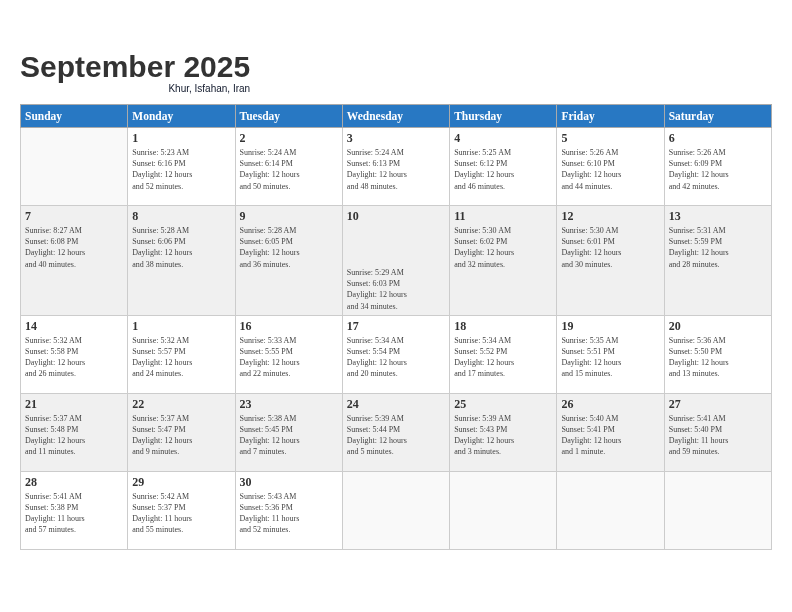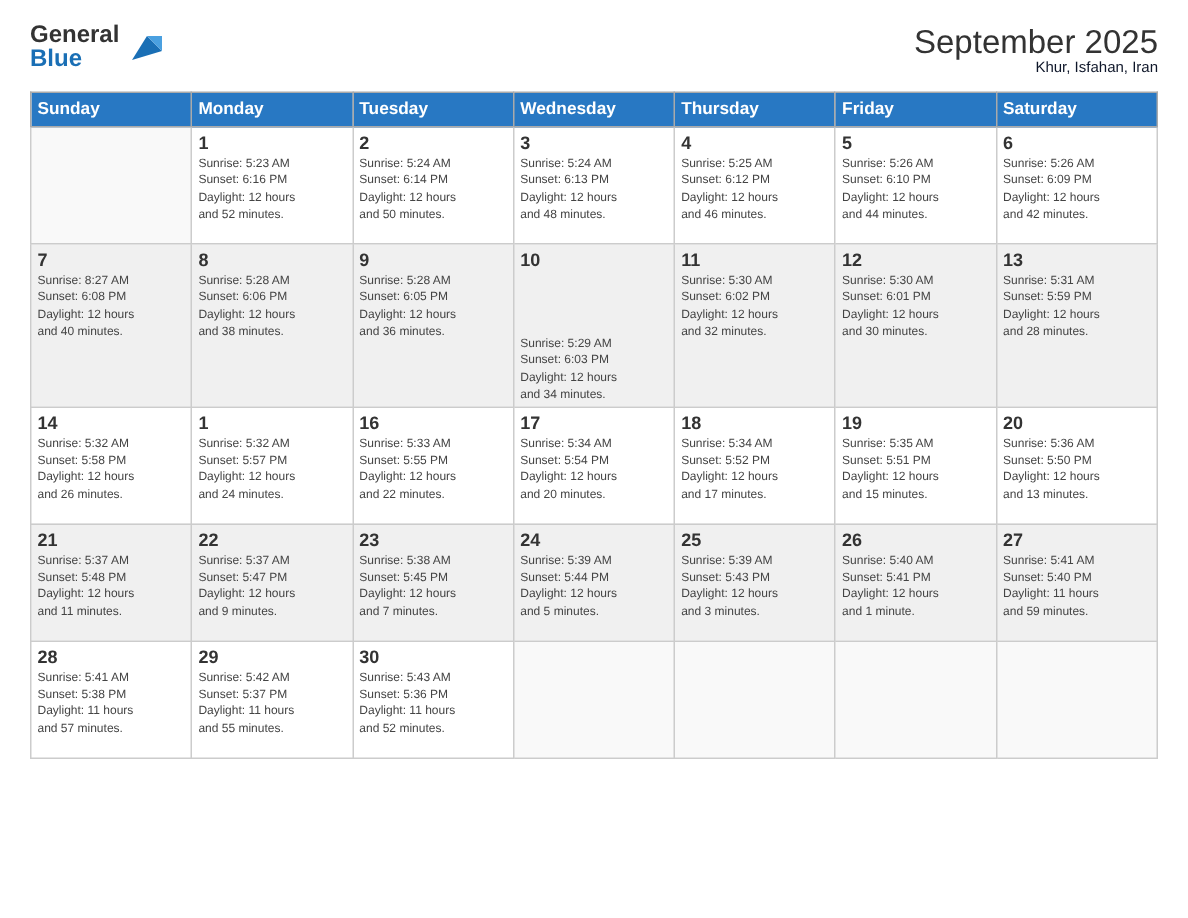--- a/index.html
+++ b/index.html
@@ -43,33 +43,35 @@
     }
     .logo-icon {
       width: 24px;
       height: 24px;
       margin-left: 4px;
     }
     .title-area {
       text-align: right;
     }
     .month-title {
-      font-size: 22px;
-      font-weight: normal;
+      font-size: 30px;
+      font-weight: bold;
       color: #333;
       line-height: 1.1;
+      margin-top: 34px;
     }
     .location {
       font-size: 10px;
       color: #0f172a;
     }
     .calendar-table {
       width: 100%;
       border-collapse: collapse;
       table-layout: fixed;
+      font-family: Liberation Serif, serif;
     }
     .calendar-table th {
       background: #2878c3;
       color: #fff;
       font-size: 11.5px;
       font-weight: bold;
       padding: 5px 4px;
       text-align: left;
       border: 1px solid #aaa;
     }
@@ -99,30 +101,20 @@
     }
     .row-shade {
       background: #f0f0f0;
     }
   </style>
 </head>
 <body>
 
 <div class="page">
   <div class="header">
-    <div class="logo">
-      <div class="logo-text">
-        <span class="logo-general">General</span>
-        <span class="logo-blue">Blue</span>
-      </div>
-      <svg class="logo-icon" viewBox="0 0 24 24">
-        <polygon points="4,20 14,4 24,14" fill="#1a6fb5"></polygon>
-        <polygon points="14,4 24,14 24,4" fill="#4aa0e0"></polygon>
-      </svg>
-    </div>
     <div class="title-area">
       <div class="month-title">September 2025</div>
       <div class="location">Khur, Isfahan, Iran</div>
     </div>
   </div>
 
   <table class="calendar-table">
     <thead>
       <tr>
         <th>Sunday</th>

